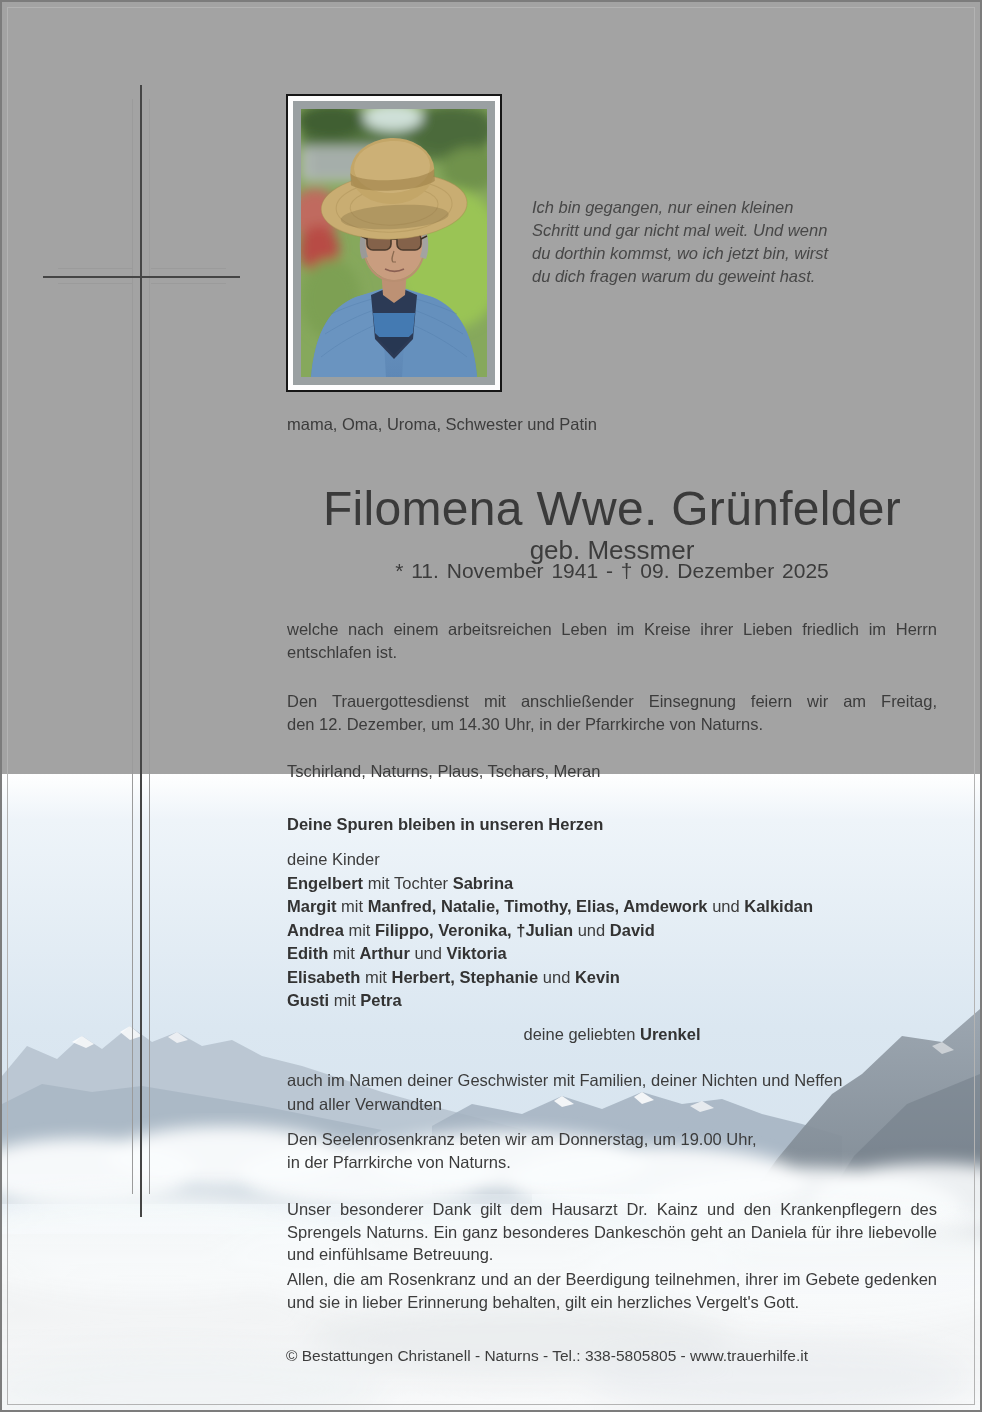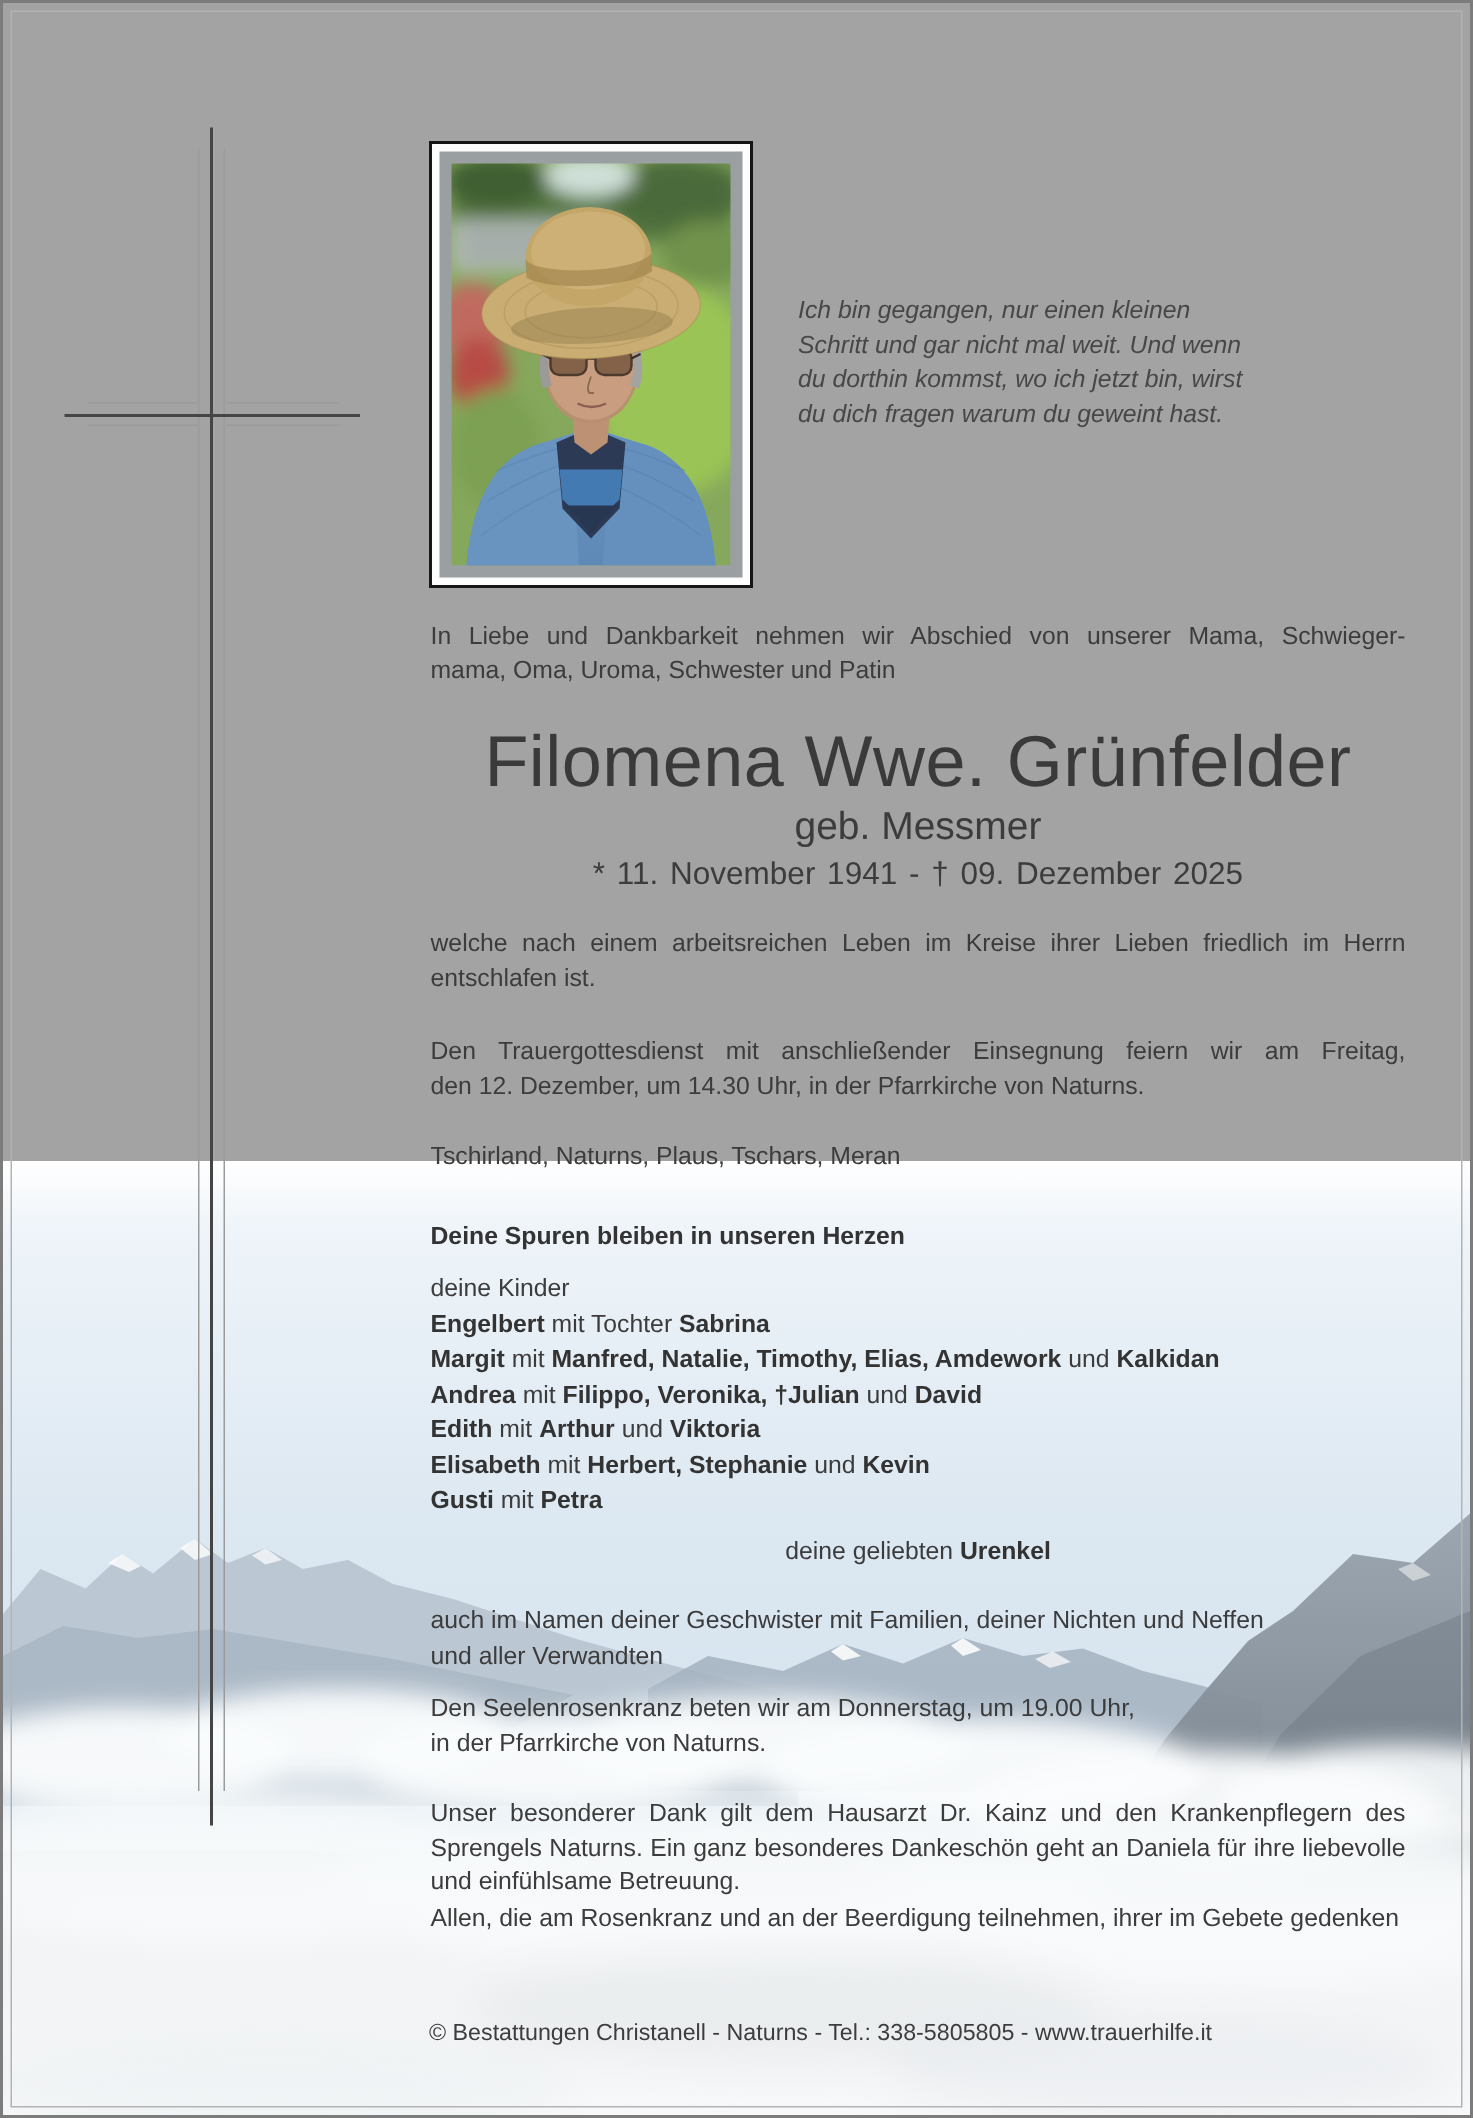--- a/index.html
+++ b/index.html
@@ -44,21 +44,21 @@
   
   .para { position:absolute; left:285px; width:650px; font-size:16.5px; line-height:23px; z-index:4; }
   .justify > div { text-align:justify; text-align-last:justify; }
   .justify > div:last-child { text-align:left; text-align-last:left; }
   .b { font-weight:bold; color:#333333; }
   .bold-line { font-weight:bold; color:#333333; }
   .center { text-align:center; }
 
   .name   { top:484px; font-size:48px; font-weight:300; line-height:46px; color:#3a3a3a; letter-spacing:0.3px; }
   .maiden { top:533px; font-size:26px; line-height:30px; }
-  .dates  { top:568px; font-size:21px; line-height:26px; word-spacing:2px; }
+  .dates  { top:556px; font-size:21px; line-height:26px; word-spacing:2px; }
 
   .p-intro   { top:411px; }
   .p-welche  { top:616px; }
   .p-trauer  { top:688px; }
   .p-orte    { top:758px; }
   .p-spuren  { top:811px; }
   .p-kinder  { top:846px; line-height:23.5px; }
   .p-urenkel { top:1021px;text-align:center; }
   .p-verw    { top:1054px; line-height:24px;margin-top:12px; }
   .p-rosen   { top:1126px; }
@@ -227,21 +227,20 @@
   </div>
 
   <div class="poem">
       <div>Ich bin gegangen, nur einen kleinen</div>
       <div>Schritt und gar nicht mal weit. Und wenn</div>
       <div>du dorthin kommst, wo ich jetzt bin, wirst</div>
       <div>du dich fragen warum du geweint hast.</div>
     </div>
 
   <div class="para p-intro justify">
-      <div>In Liebe und Dankbarkeit nehmen wir Abschied von unserer Mama, Schwieger-</div>
       <div>mama, Oma, Uroma, Schwester und Patin</div>
     </div>
 
   <div class="para name center">Filomena Wwe. Grünfelder</div>
   <div class="para maiden center">geb. Messmer</div>
   <div class="para dates center">* 11. November 1941  -  † 09. Dezember 2025</div>
 
   <div class="para p-welche justify">
       <div>welche nach einem arbeitsreichen Leben im Kreise ihrer Lieben friedlich im Herrn</div>
       <div>entschlafen ist.</div>
@@ -276,18 +275,19 @@
       <div>Den Seelenrosenkranz beten wir am Donnerstag, um 19.00 Uhr,</div>
       <div>in der Pfarrkirche von Naturns.</div>
     </div>
   <div class="para p-dank justify">
       <div>Unser besonderer Dank gilt dem Hausarzt Dr. Kainz und den Krankenpflegern des</div>
       <div>Sprengels Naturns. Ein ganz besonderes Dankeschön geht an Daniela für ihre liebevolle</div>
       <div>und einfühlsame Betreuung.</div>
     </div>
   <div class="para p-gebet justify">
       <div>Allen, die am Rosenkranz und an der Beerdigung teilnehmen, ihrer im Gebete gedenken</div>
+      <div>und sie in lieber Erinnerung behalten, gilt ein herzliches Vergelt's Gott.</div>
     </div>
 
   <div class="footer">© Bestattungen Christanell - Naturns - Tel.: 338-5805805 - www.trauerhilfe.it</div>
 
   <div class="hairline"></div>
 </div>
 
 </body></html>

